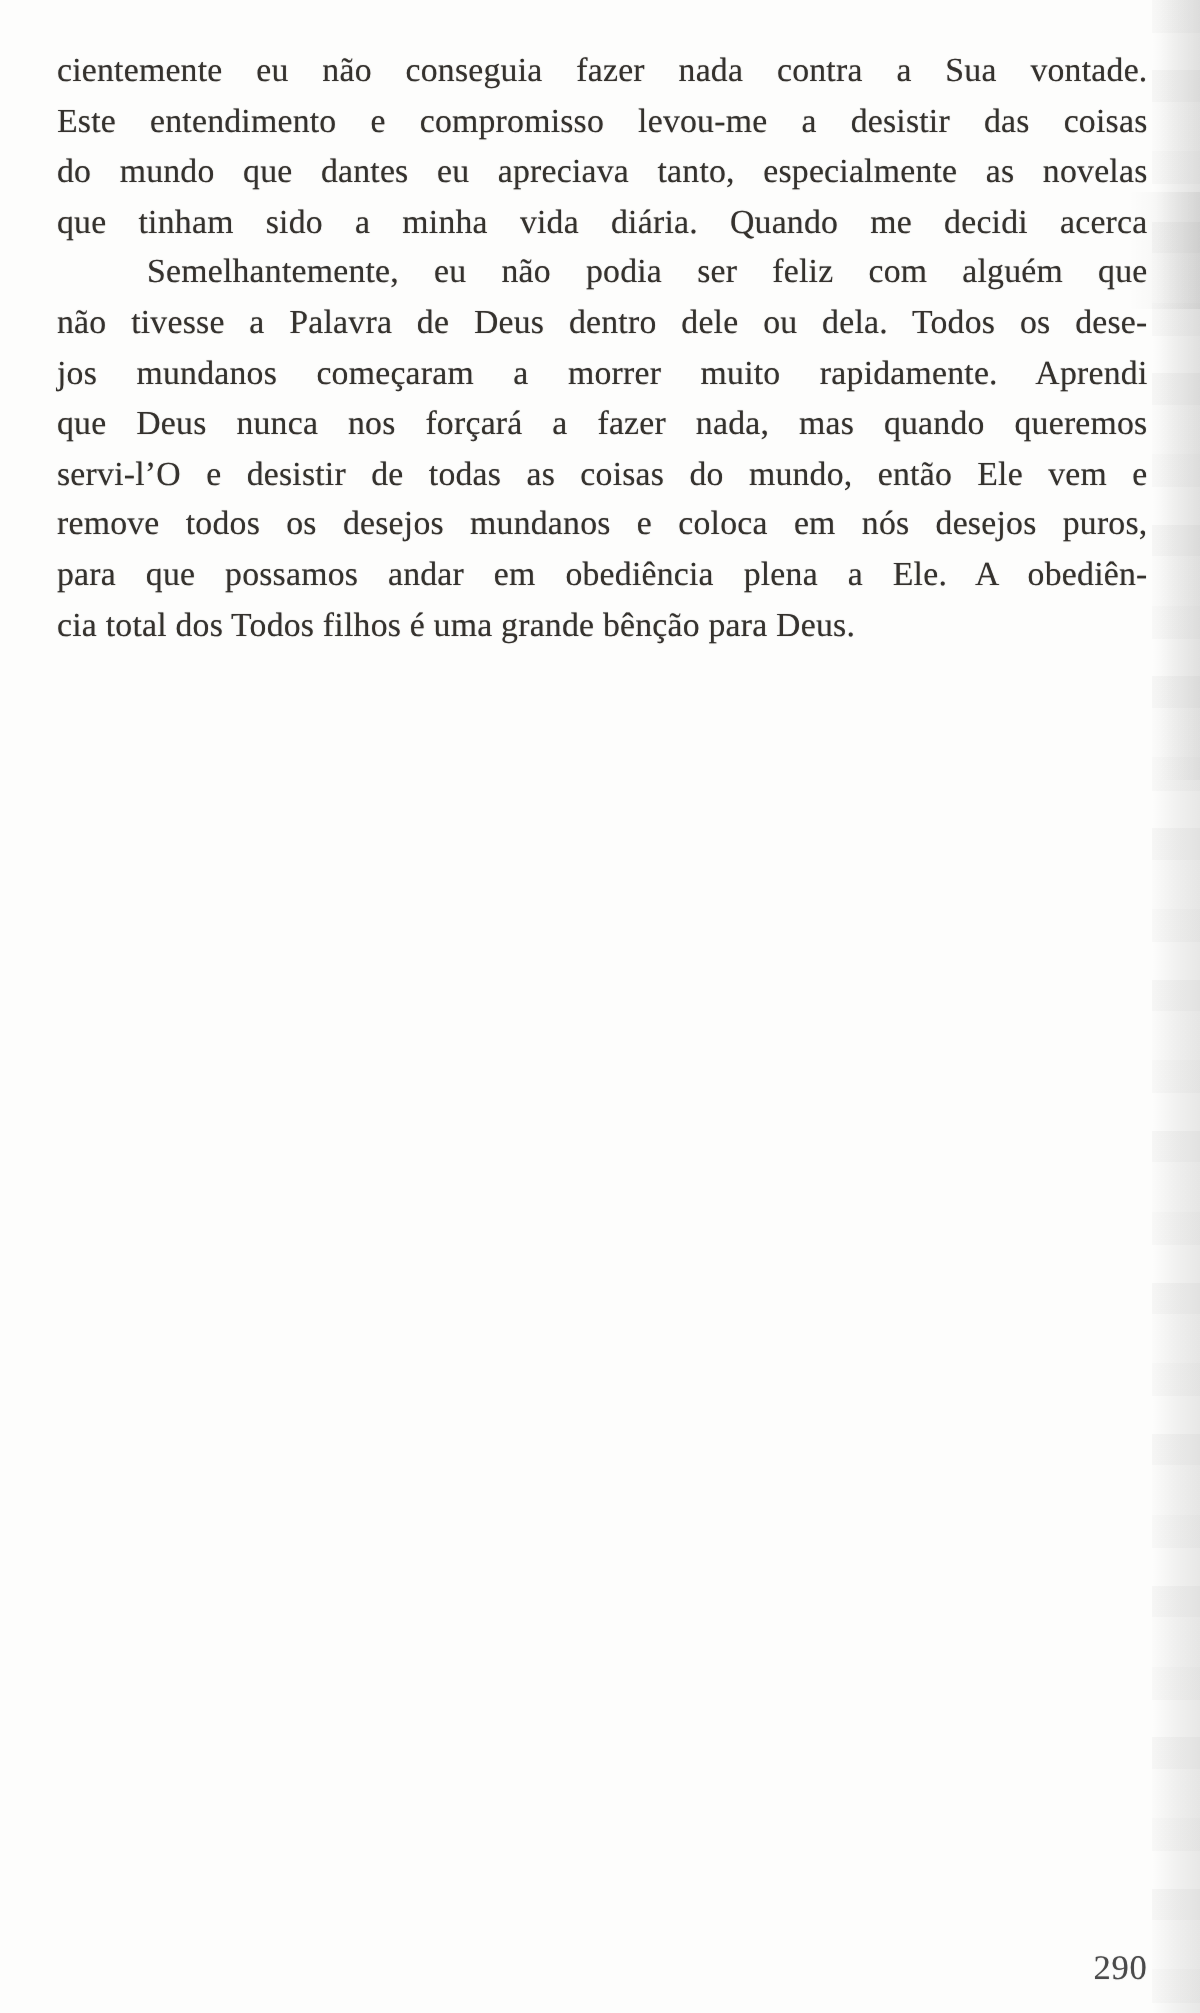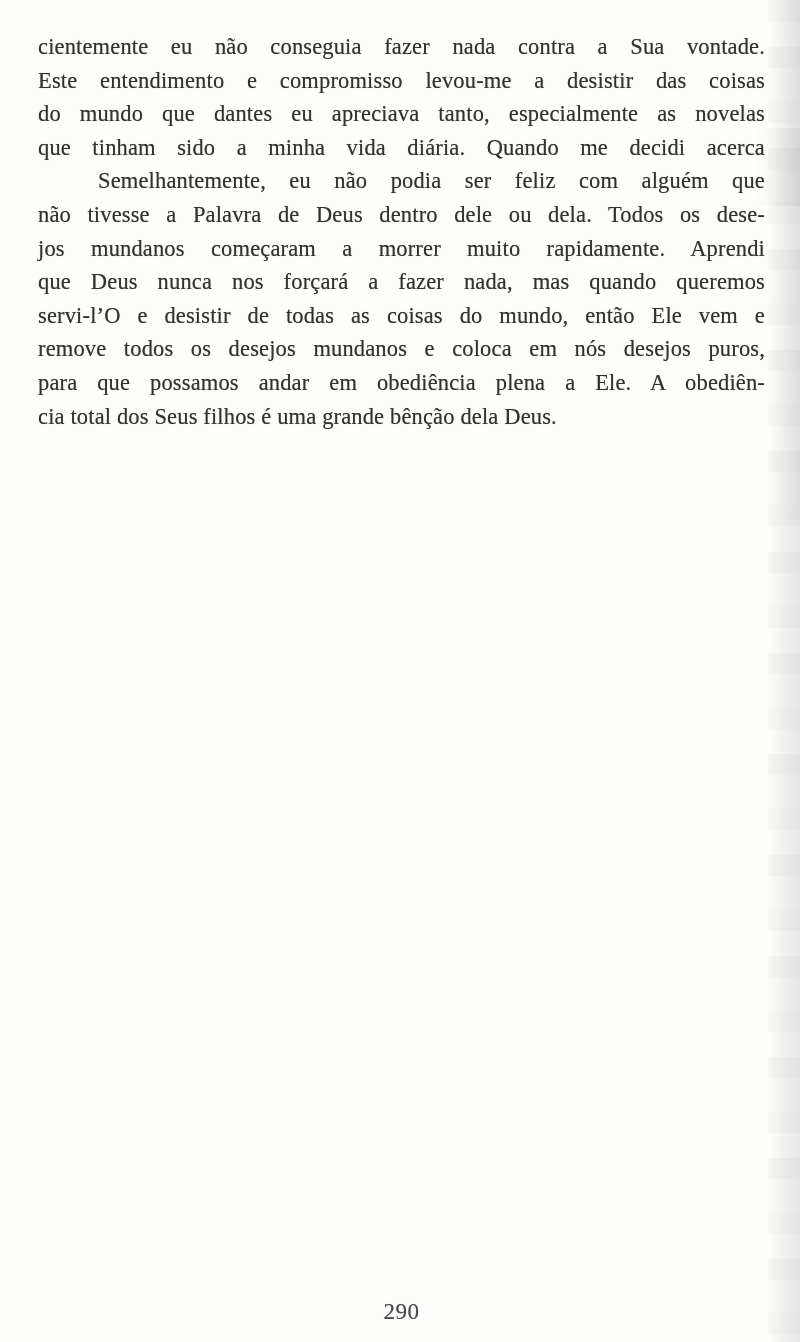--- a/index.html
+++ b/index.html
@@ -93,20 +93,20 @@
         <div class="line">que tinham sido a minha vida diária. Quando me decidi acerca</div>
       </div>
       <div class="paragraph">
         <div class="line first-indent">Semelhantemente, eu não podia ser feliz com alguém que</div>
         <div class="line">não tivesse a Palavra de Deus dentro dele ou dela. Todos os dese-</div>
         <div class="line">jos mundanos começaram a morrer muito rapidamente. Aprendi</div>
         <div class="line">que Deus nunca nos forçará a fazer nada, mas quando queremos</div>
         <div class="line">servi-l’O e desistir de todas as coisas do mundo, então Ele vem e</div>
         <div class="line">remove todos os desejos mundanos e coloca em nós desejos puros,</div>
         <div class="line">para que possamos andar em obediência plena a Ele. A obediên-</div>
-        <div class="line last">cia total dos Seus filhos é uma grande bênção dela Deus.</div>
+        <div class="line last">cia total dos Todos filhos é uma grande bênção para Deus.</div>
       </div>
     </div>
-  <div class="page-number" style="color: rgb(74, 74, 74);">290</div>
+  <div class="page-number" style="color: rgb(74, 74, 74); text-align: right;">290</div>
   <div class="edge-patch-top"></div>
   <div class="edge-shadow"></div>
   <div class="edge-smudge"></div>
 </div>
 
 </body></html>

